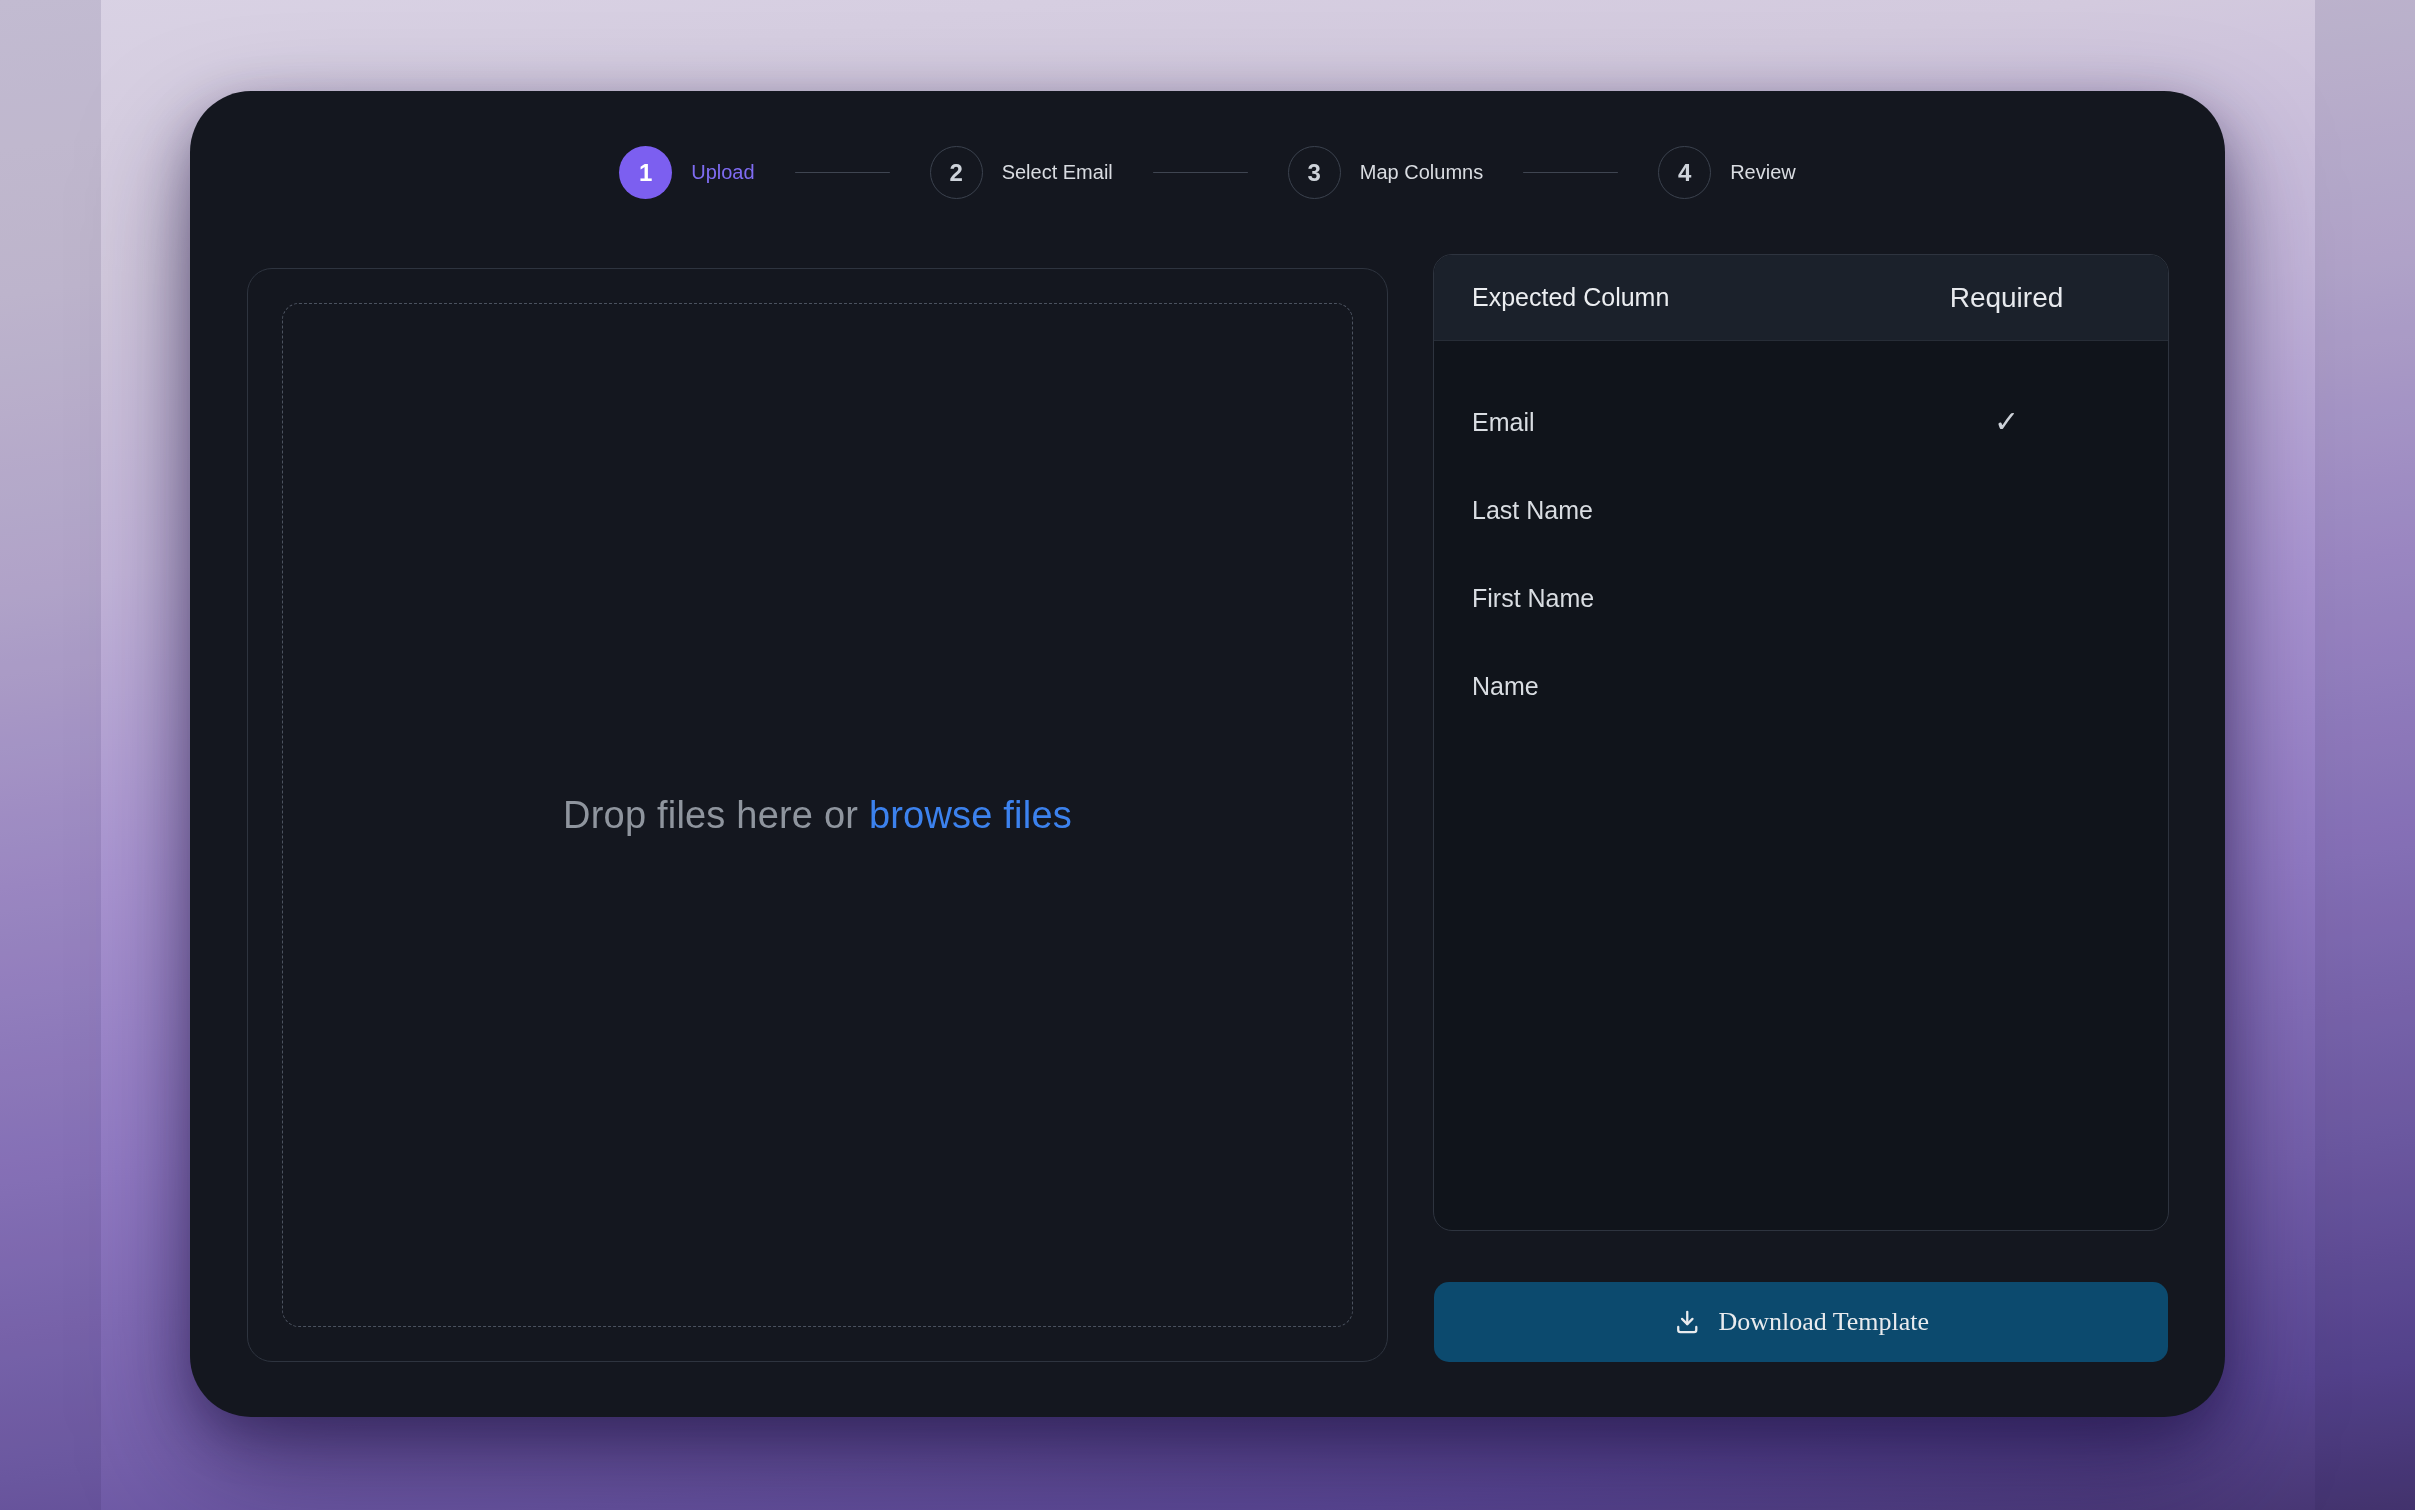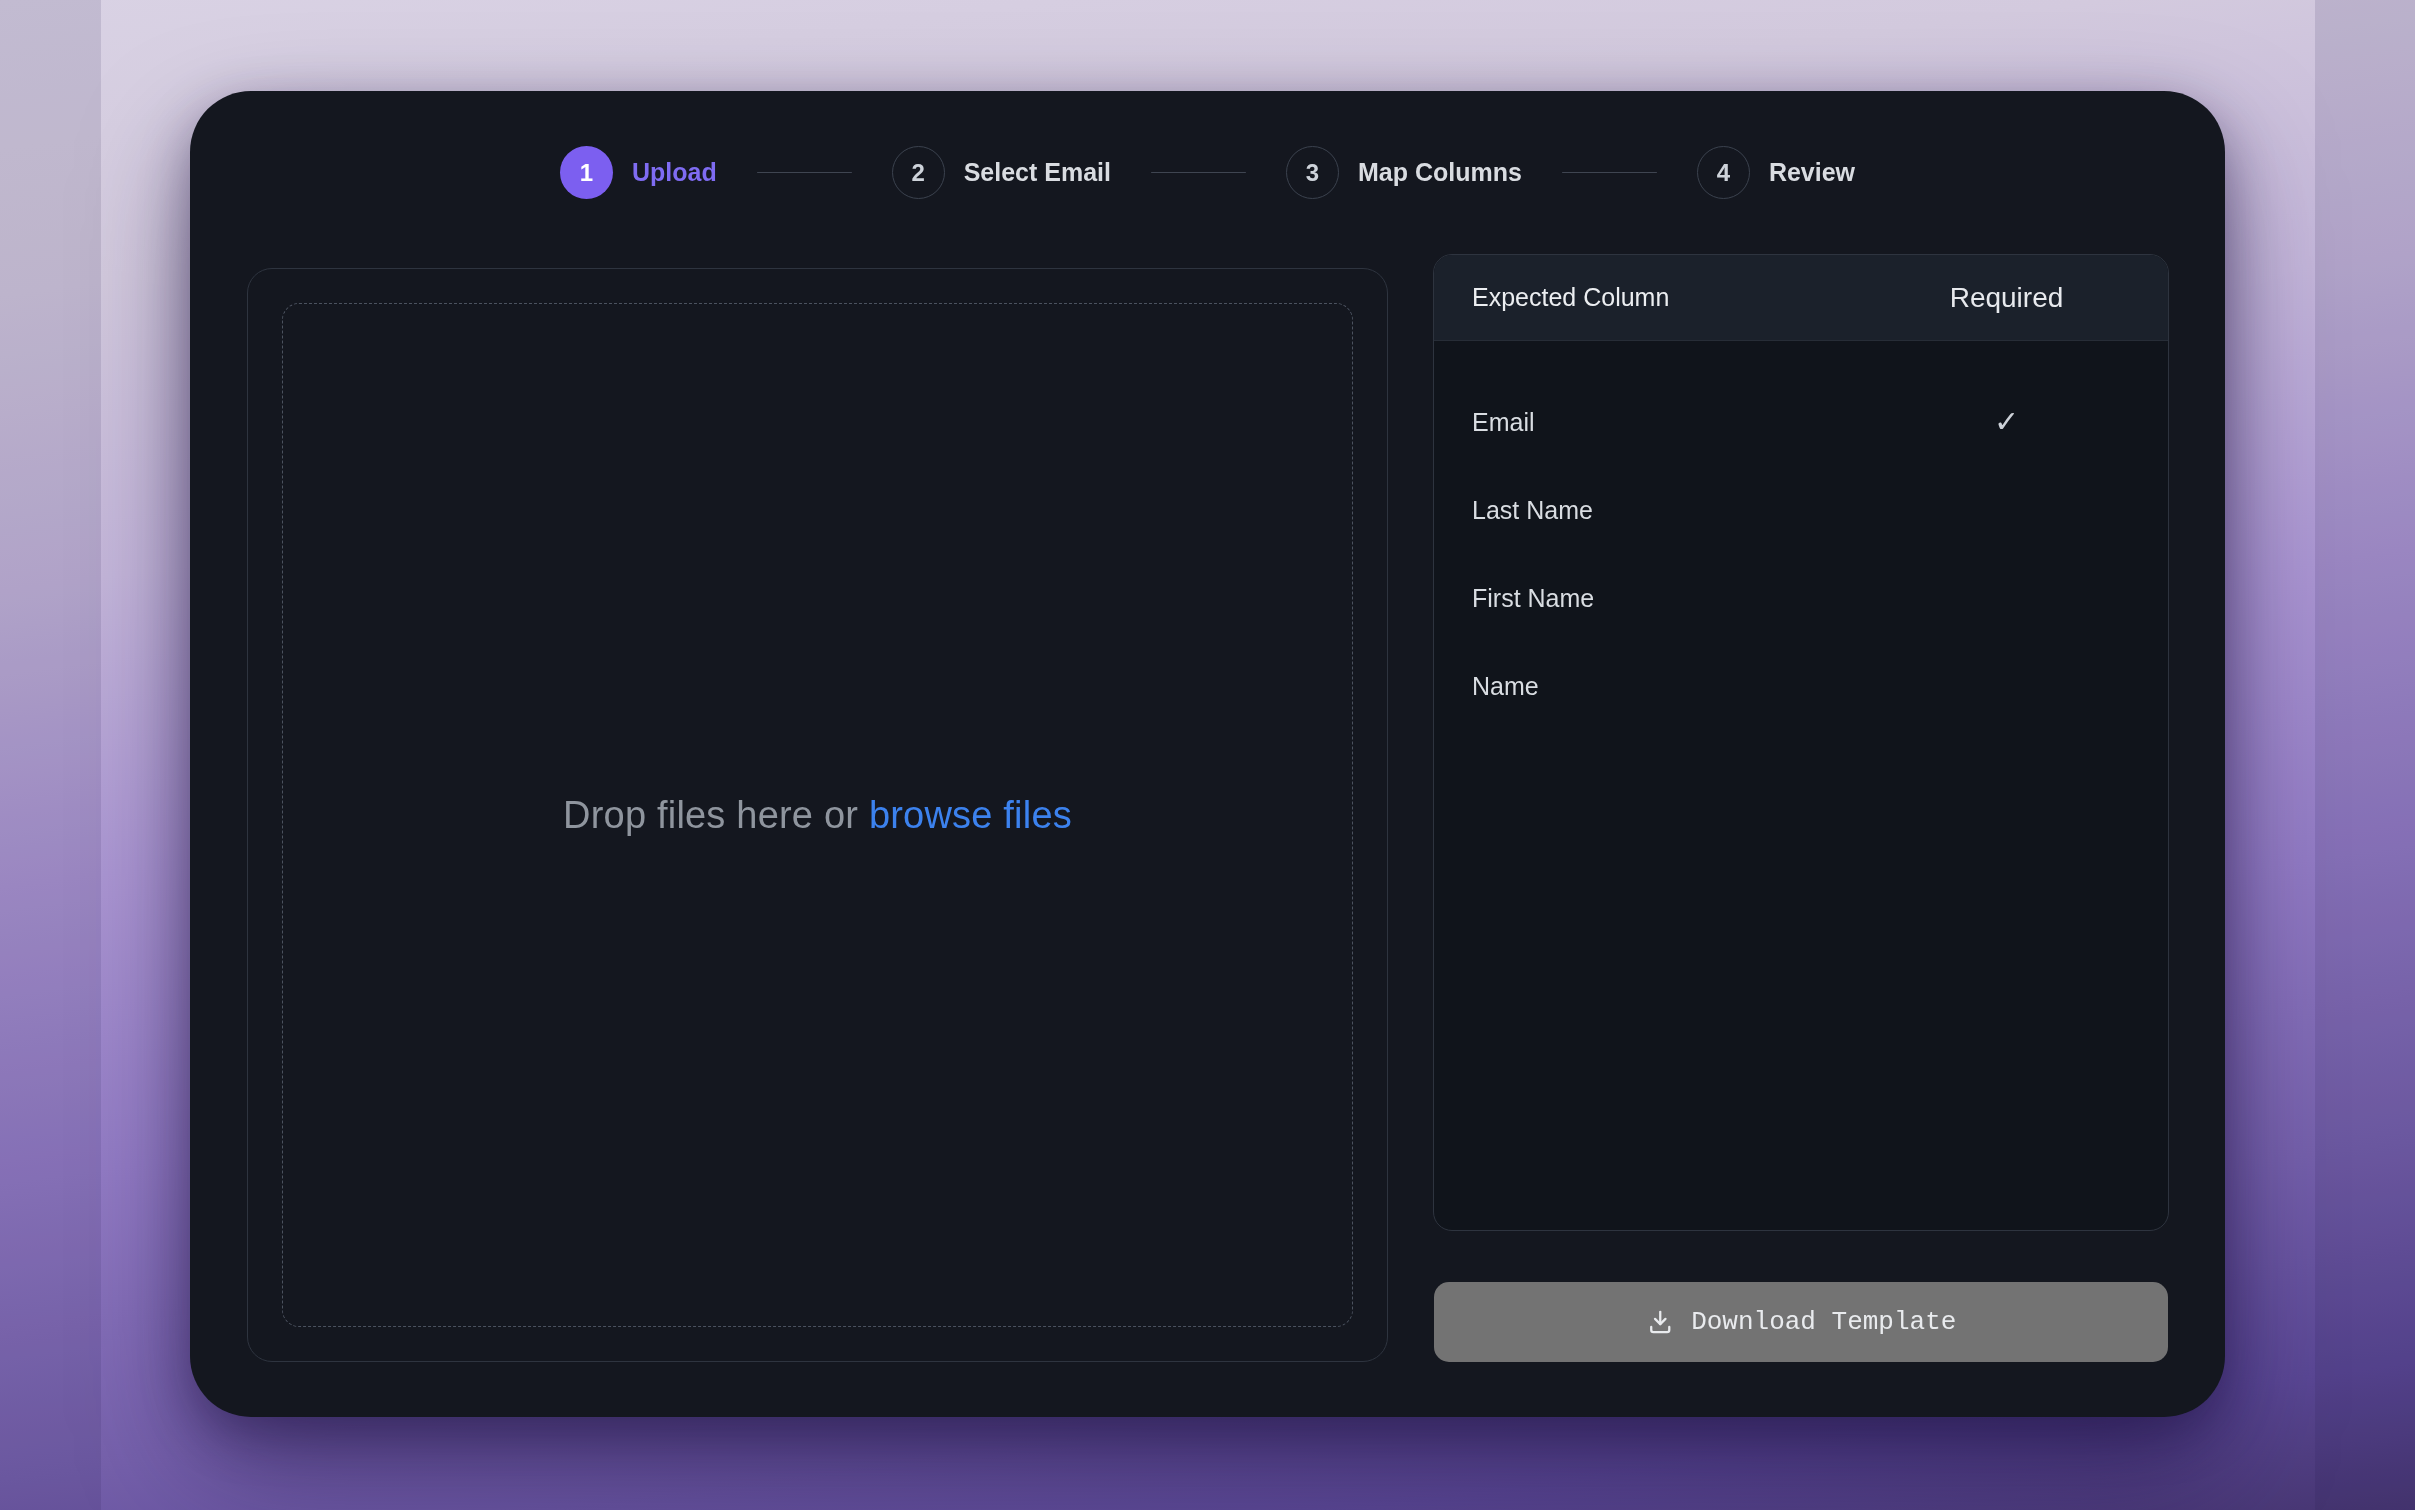--- a/index.html
+++ b/index.html
@@ -25,21 +25,21 @@
 
   
   .stepper{position:absolute;left:0;right:0;top:55px;display:flex;justify-content:center;align-items:center;}
   .step{display:flex;align-items:center;gap:19px;}
   .step-circle{
     width:53px;height:53px;border-radius:50%;box-sizing:border-box;
     display:flex;align-items:center;justify-content:center;
     font-size:24px;font-weight:600;color:#ced3da;border:1.9px solid #3b424e;
   }
   .step.active .step-circle{border:none;background:var(--accent);color:#ffffff;}
-  .step-label{font-size:25px;font-weight:700;color:#d9dce1;white-space:nowrap;}
+  .step-label{font-size:20px;font-weight:400;color:#d9dce1;white-space:nowrap;}
   .step.active .step-label{color:var(--accent-label);}
   .step-connector{width:95px;height:1.9px;background:#3f4551;margin:0 40px;border-radius:1px;}
 
   
   .dropzone-outer{
     position:absolute;left:57px;top:177px;width:1141px;height:1094px;box-sizing:border-box;
     border:1.9px solid #2e343f;border-radius:25px;
   }
   .dropzone-dashed{
     position:absolute;left:34px;right:34px;top:34px;bottom:34px;
@@ -66,23 +66,23 @@
     height:88px;display:grid;grid-template-columns:1fr 323px;align-items:center;
     padding-left:38px;box-sizing:border-box;
   }
   .trow .cell-name{font-size:25px;color:#d9dde2;}
   .trow .cell-required{justify-self:center;}
   .check{font-size:30px;color:#ccd1d8;line-height:1;}
 
   
   .download-btn{
     position:absolute;left:1244px;top:1191px;width:734px;height:80px;
-    background:#737373;border:none;border-radius:15px;cursor:pointer;
+    background:#0c4a6e;border:none;border-radius:15px;cursor:pointer;
     display:flex;align-items:center;justify-content:center;gap:17px;
-    font-family:Liberation Mono, monospace;
+    font-family:Liberation Serif, serif;
   }
   .download-btn .btn-label{font-size:26px;font-weight:500;color:#e9ebee;}
   .download-btn svg{display:block;}
 </style>
 </head>
 <body style="--accent: #7c5ff0; --accent-label: #7f6cf2;">
 
 <div class="edge-band left"></div>
 <div class="edge-band right"></div>
 

